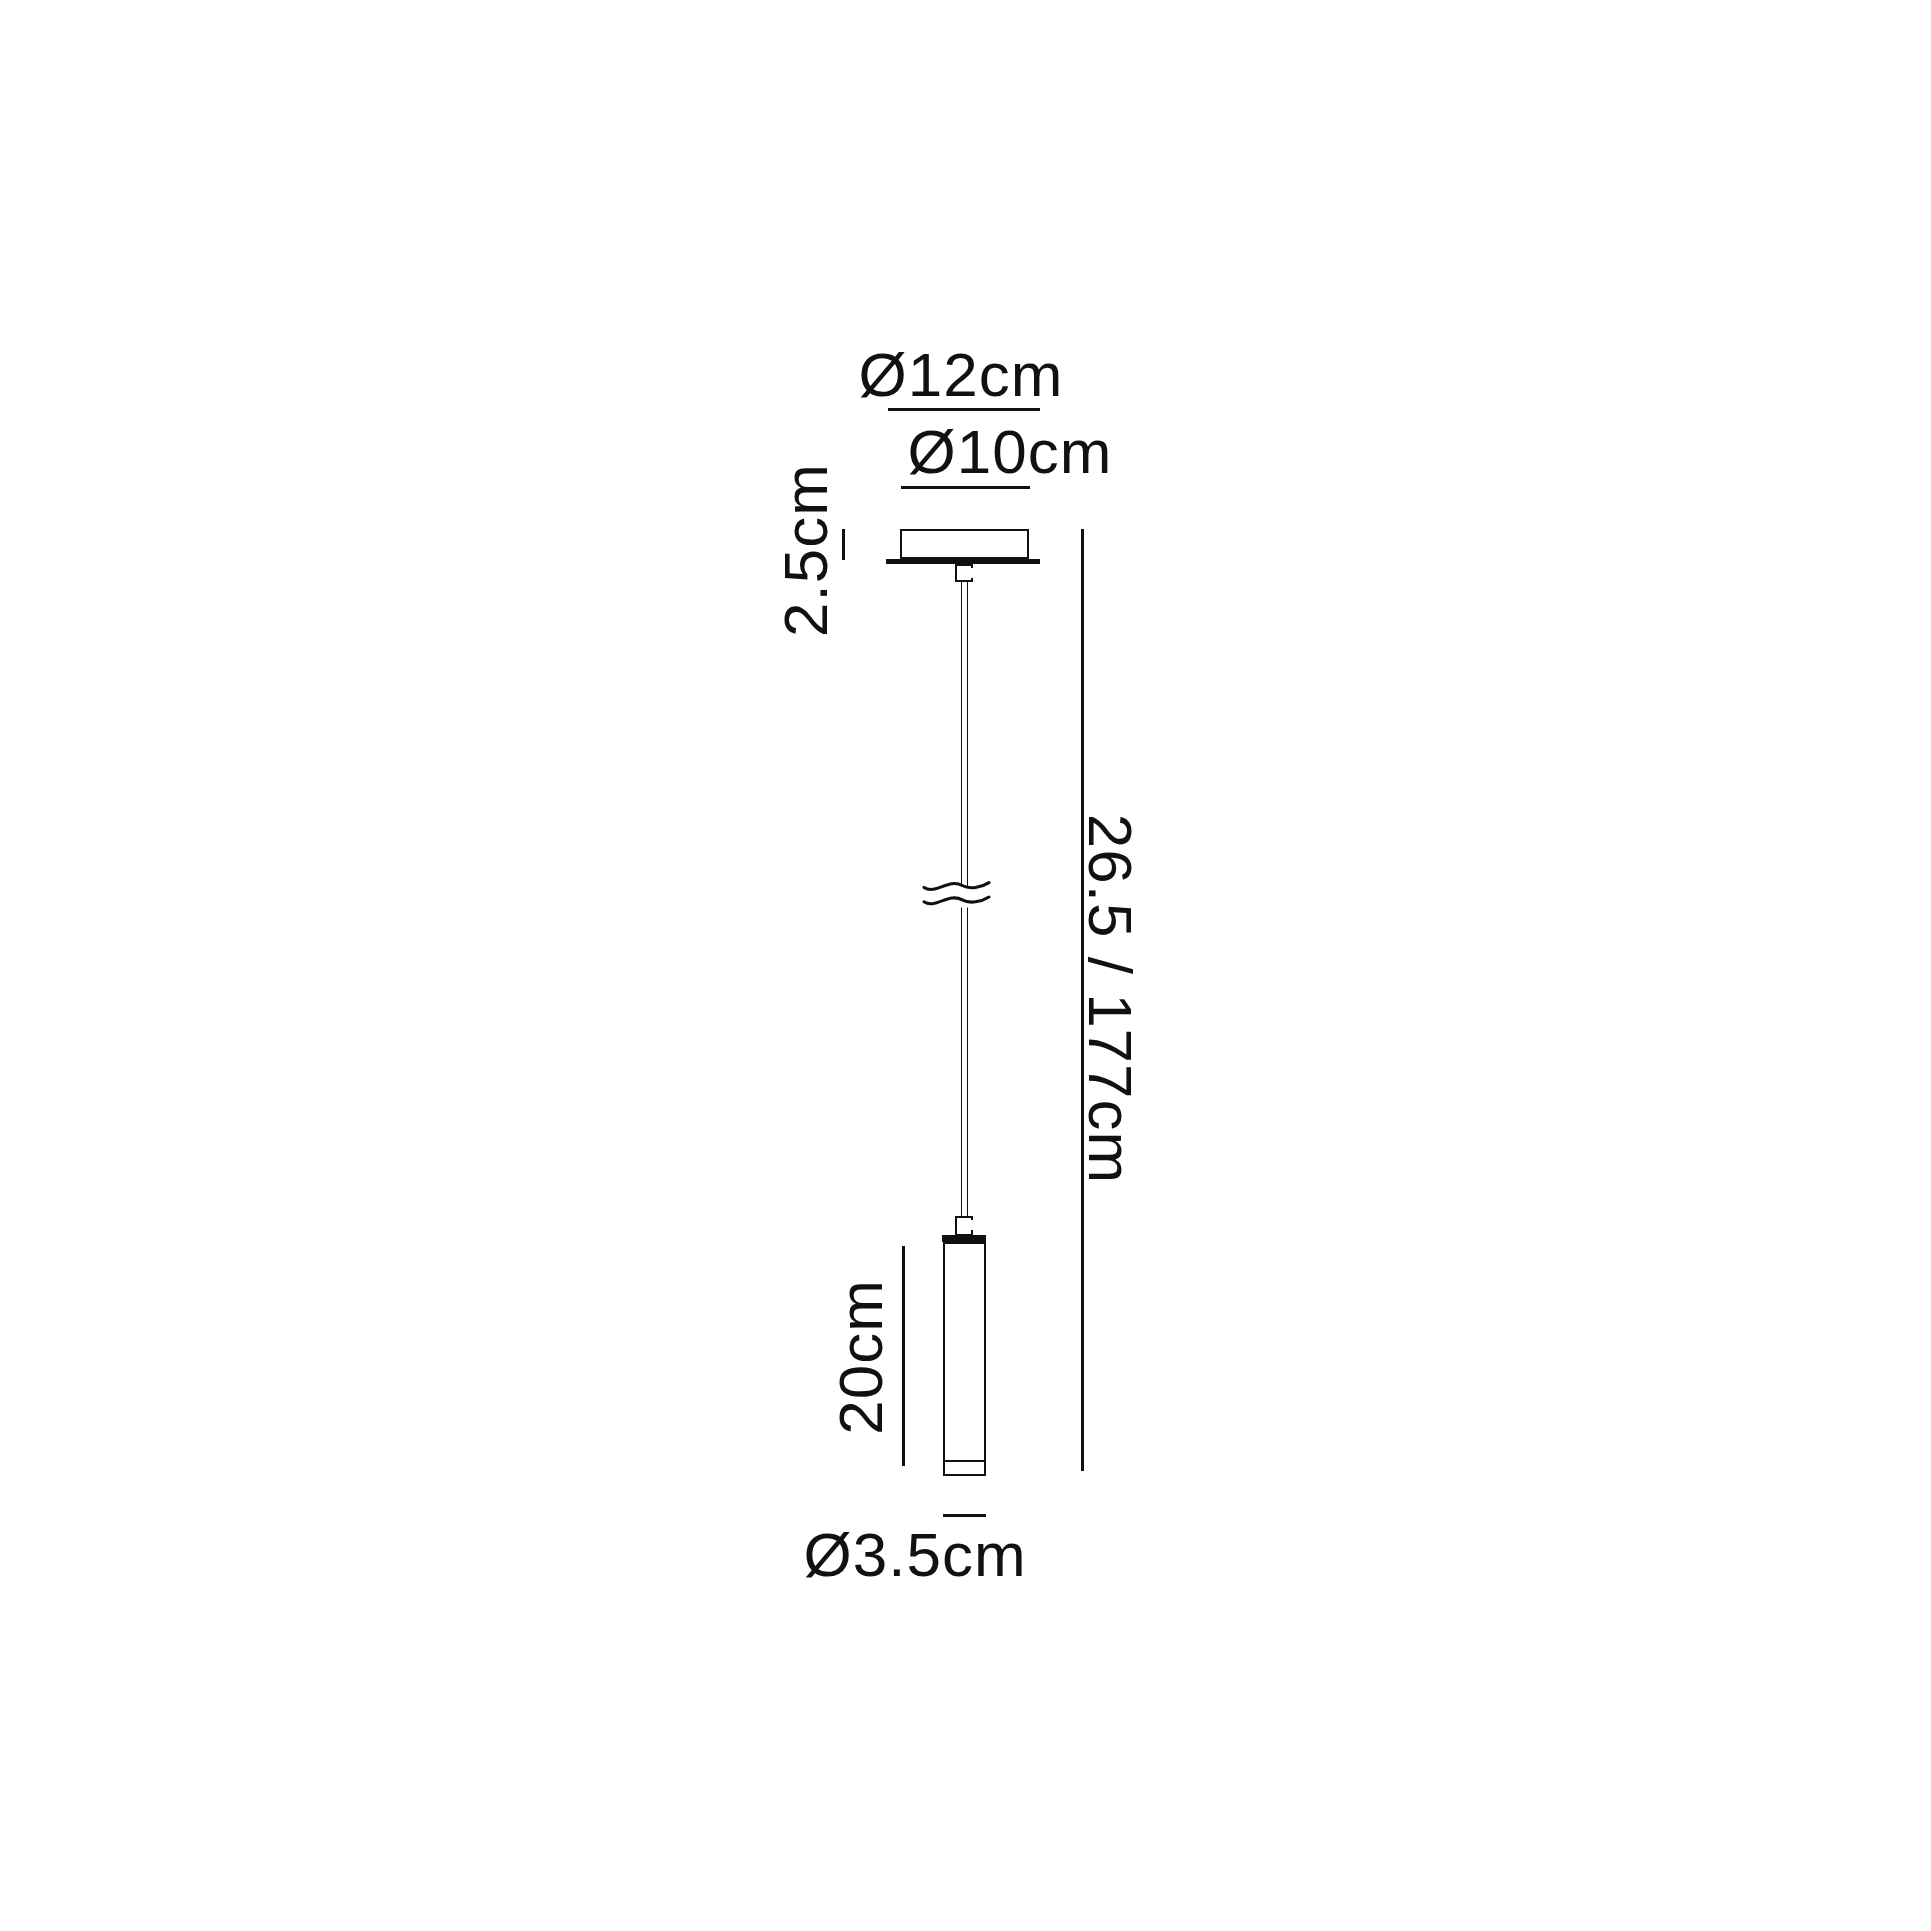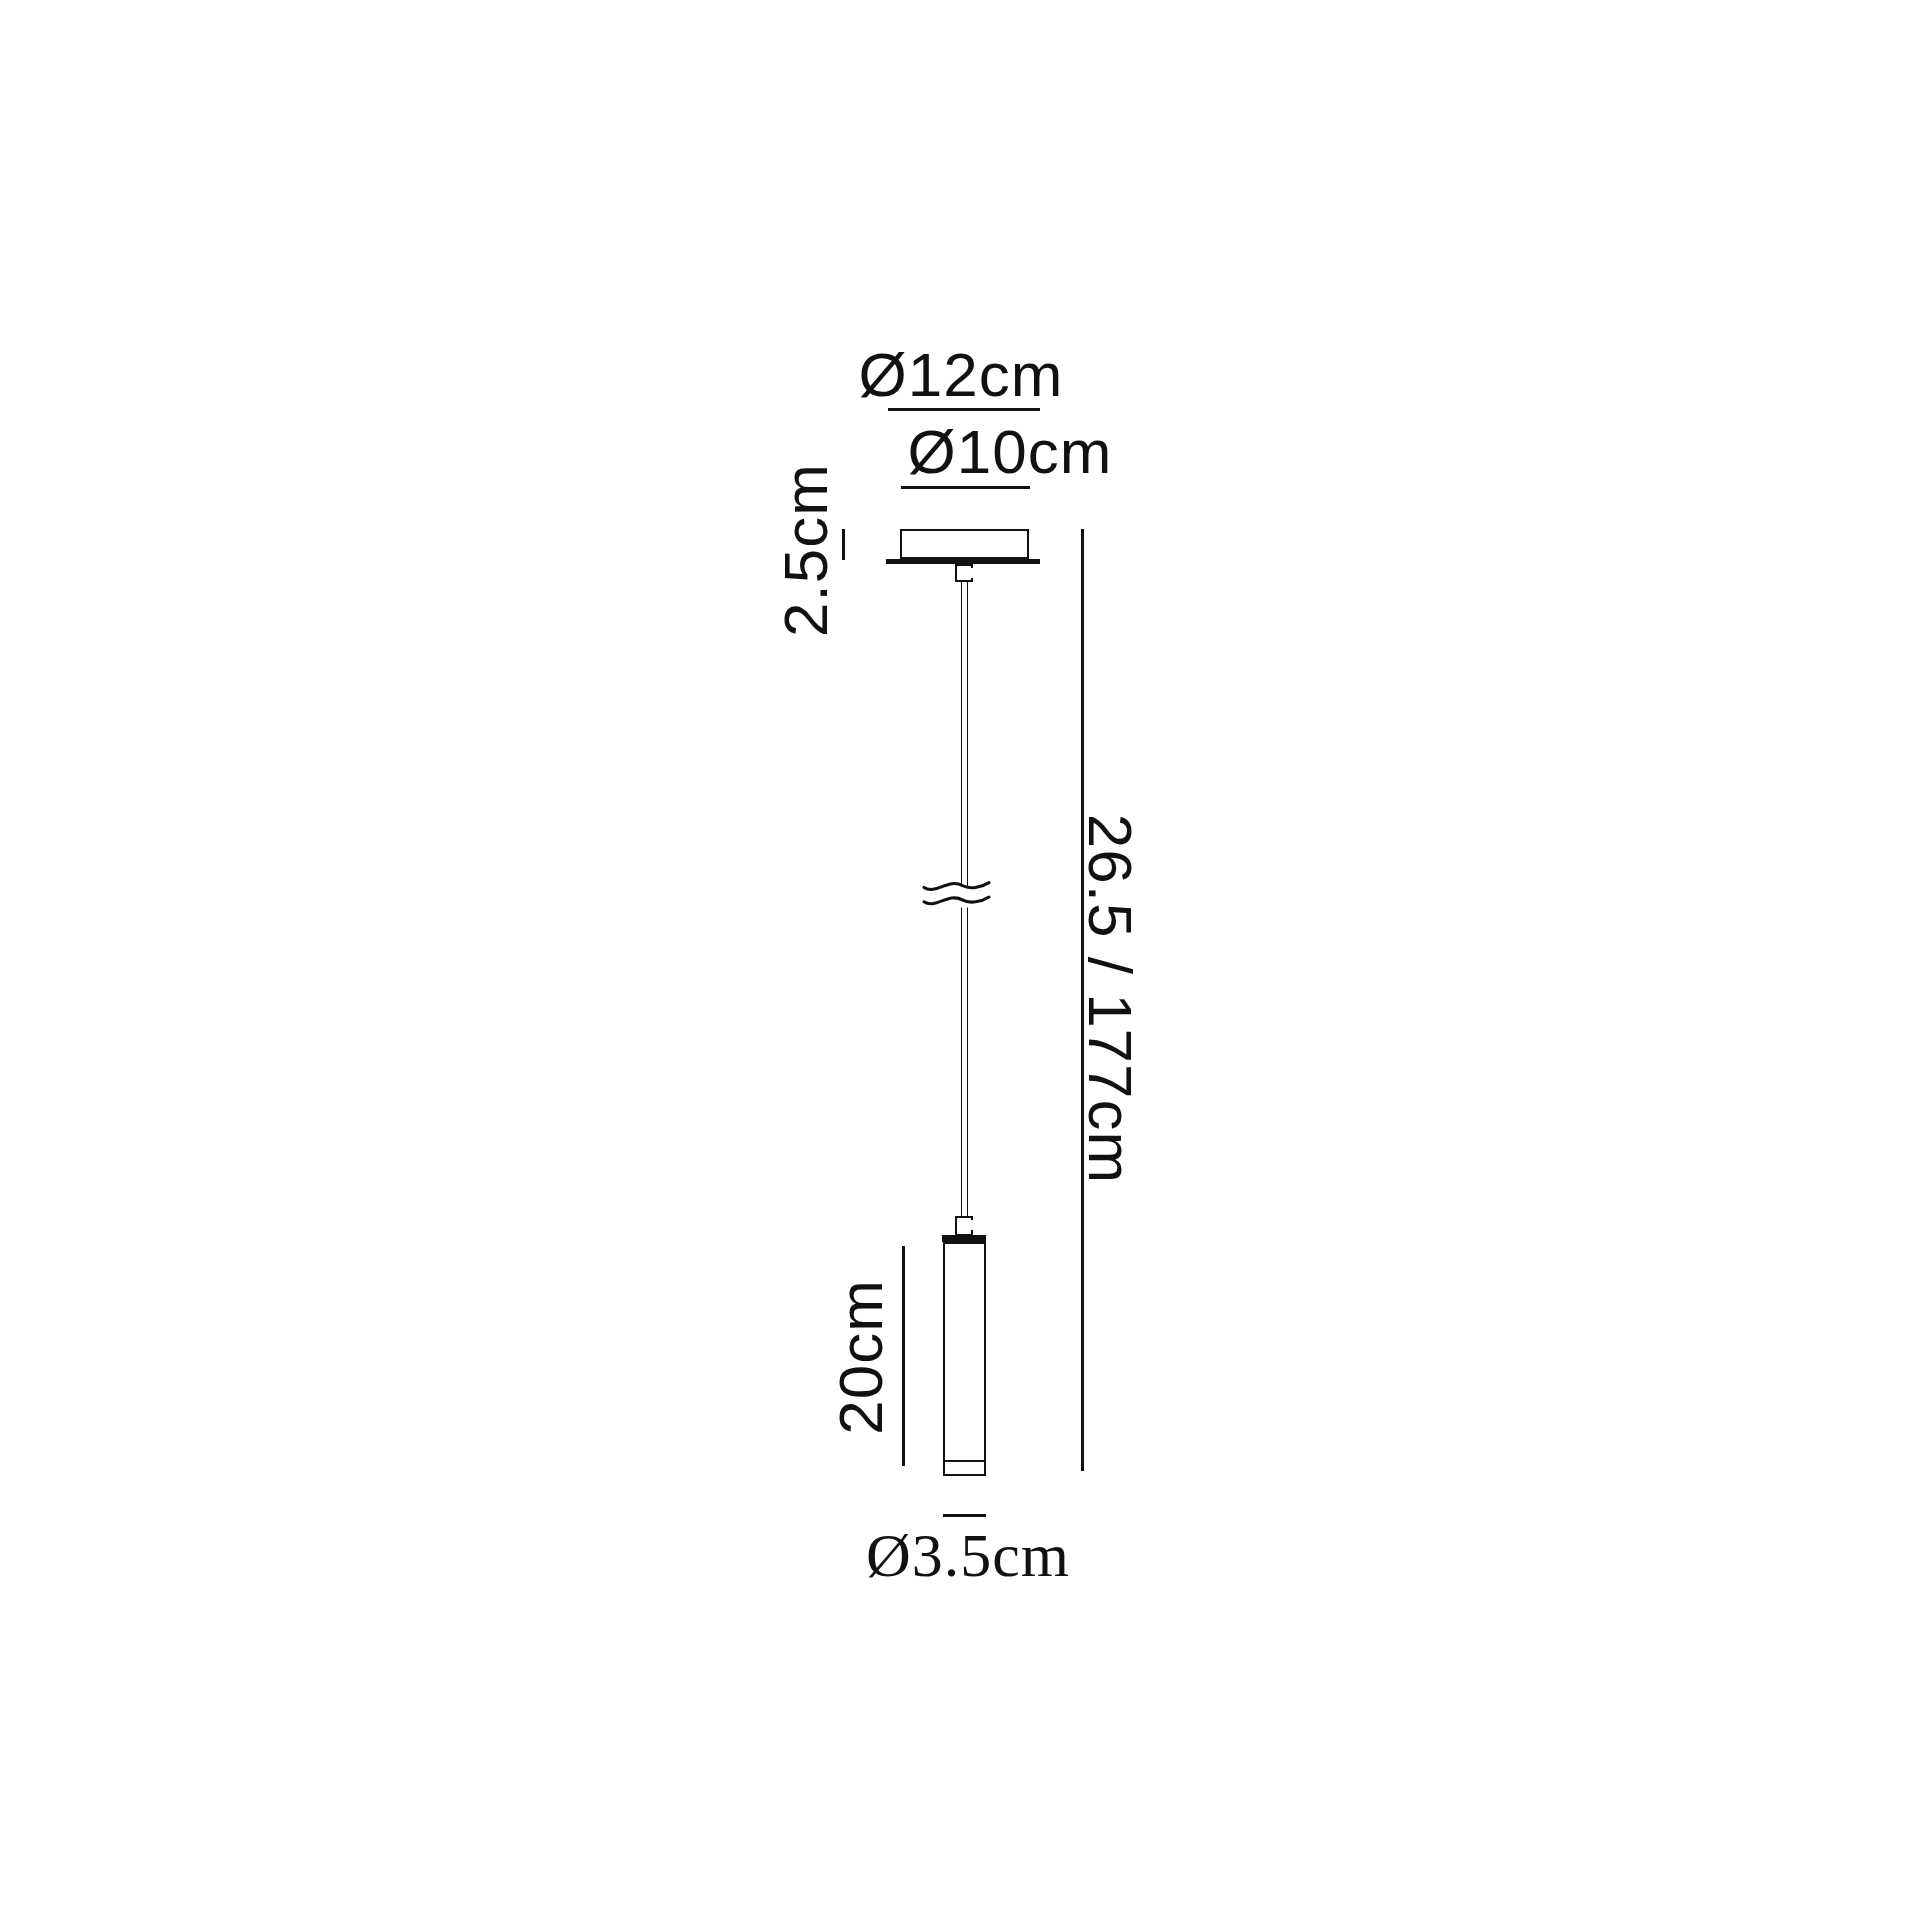--- a/index.html
+++ b/index.html
@@ -90,16 +90,16 @@
   <div class="notch" style="left:967px; top:1220px;"></div>
 
   <div class="solid-bar" style="left:942px; top:1235px; width:44px; height:6.8px;"></div>
   <div class="outline-box" style="left:943px; top:1242px; width:43px; height:221px;"></div>
   <div class="outline-box" style="left:943px; top:1460px; width:43px; height:16.4px;"></div>
 
   <div class="vline" style="left:902px; top:1246px; width:2.9px; height:220px;"></div>
   <div class="dim-label rot-ccw" style="left:861px; top:1357px;">20cm</div>
 
   <div class="hline" style="left:943px; top:1514px; width:43px; height:2.9px;"></div>
-  <div class="dim-label" style="left:968px; top:1555px;font-family:Liberation Serif, serif;">Ø3.5cm</div>
+  <div class="dim-label" style="left:915px; top:1555px;">Ø3.5cm</div>
 
 </div>
 
 
 </body></html>

